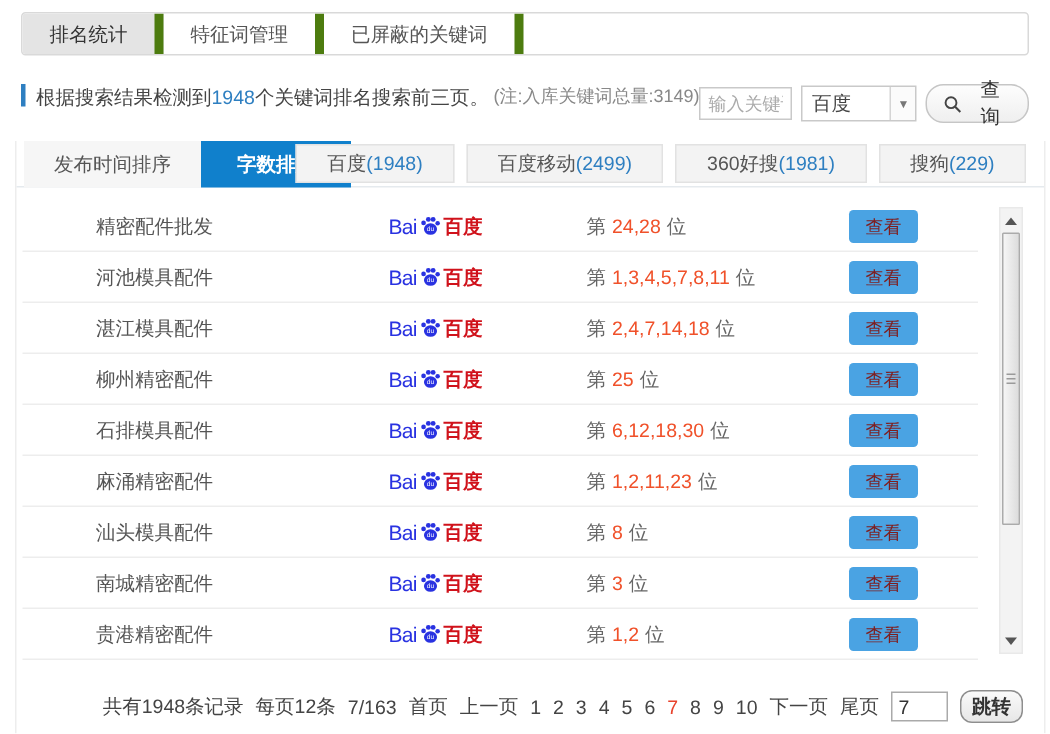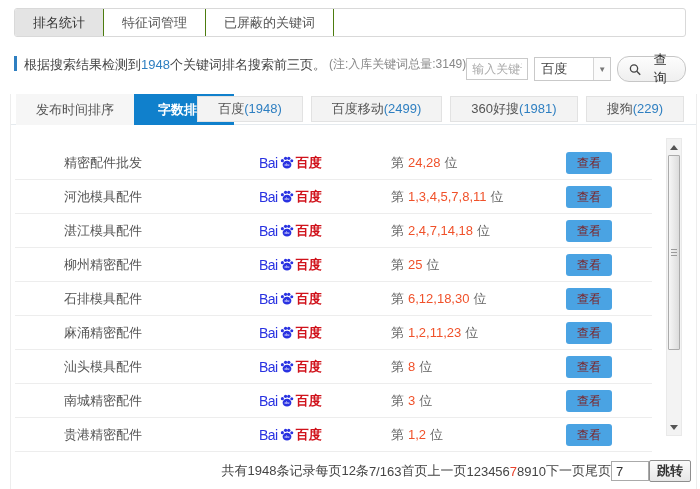--- a/index.html
+++ b/index.html
@@ -11,21 +11,21 @@
   .page { position:relative; width:700px; height:489px; background:#fff; }
 
   
   .top-tabs {
     position:absolute; top:8px; left:14px; right:14px; height:29px;
     border:1px solid #d9d9d9; border-radius:3px; background:#fff;
     display:flex; align-items:stretch; overflow:hidden;
   }
   .ttab {
     padding:0 18px; line-height:27px; font-size:13px; color:#555;
-    border-right:1px solid #4d7c0f; cursor:pointer; white-space:nowrap;
+    border-right:6px solid #4d7c0f; cursor:pointer; white-space:nowrap;
   }
   .ttab.active { background:#e4e4e4; color:#333; }
 
   
   .notice-row {
     position:absolute; top:56px; left:14px; right:14px; height:28px;
     display:flex; align-items:flex-start;
   }
   .vbar { width:3px; height:15px; background:#2e7fc1; margin-right:7px; flex:none; }
   .notice-text { font-size:13px; color:#444; white-space:nowrap; }
@@ -68,21 +68,21 @@
   .stab.active { background:#1080cc; color:#fff; font-weight:bold; padding:0 24px; }
   .stab:first-child { margin-left:5px; }
   .engine-tabs { position:absolute; right:12px; top:2px; display:flex; gap:8px; }
   .etab {
     height:26px; line-height:24px; padding:0 20px; background:#f3f3f3;
     border:1px solid #e2e2e2; font-size:13px; color:#555; cursor:pointer; white-space:nowrap;
   }
   .etab .cnt { color:#2e7fc1; }
 
   
-  .rank-table { position:absolute; top:52px; left:4px; width:637px; }
+  .rank-table { position:absolute; top:40px; left:4px; width:637px; }
   .trow {
     position:relative; height:34px; display:flex; align-items:center;
     border-bottom:1px solid #ededed;
   }
   .cell-kw { padding-left:49px; width:244px; color:#555; font-size:13px; white-space:nowrap; overflow:hidden; }
   .cell-logo { width:132px; display:flex; align-items:center; }
   .bai { font-weight:normal; color:#2932e1; font-size:14px; letter-spacing:-0.5px; }
   .paw { margin:0 1px; display:block; }
   .du { font-weight:bold; color:#d0121b; font-size:13px; }
   .cell-rank { flex:1; font-size:13px; color:#666; white-space:nowrap; }
@@ -106,32 +106,32 @@
   .sb-thumb {
     position:absolute; top:16px; left:1px; width:12px; height:195px;
     background:linear-gradient(90deg,#f6f6f6,#dcdcdc); border:1px solid #ababab;
     border-radius:1px;
   }
   .sb-grip { position:absolute; top:50%; left:2px; right:2px; margin-top:-4px; }
   .sb-grip i { display:block; height:1px; background:#9a9a9a; margin-bottom:2px; }
 
   
   .pagination {
-    position:absolute; bottom:6px; left:0; right:3px; height:24px;
-    display:flex; align-items:center; justify-content:flex-end; 
+    position:absolute; bottom:6px; left:0; right:12px; height:24px;
+    display:flex; align-items:center; justify-content:flex-end; gap:8px;
     font-size:13px; color:#444; padding-right:2px; white-space:nowrap;margin-top:20px;
   }
   .pagination a { color:#444; text-decoration:none; cursor:pointer; }
   .pagination a.current { color:#e8432d; }
   .jump-input {
     width:38px; height:20px; border:1px solid #aaa; padding:0 4px;
     font-size:13px; color:#333; font-family:inherit; outline:none;
   }
   .jump-btn {
-    height:22px; padding:0 7px; border:1px solid #8e8e8e; border-radius:2px;
+    height:22px; padding:0 7px; border:1px solid #8e8e8e; border-radius:8px;
     background:linear-gradient(#fafafa,#e7e7e7); font-size:13px; font-weight:bold;
     color:#333; cursor:pointer; font-family:inherit;
   }
 </style>
 </head>
 <body>
 
 <div class="page">
 
   <div class="top-tabs">

